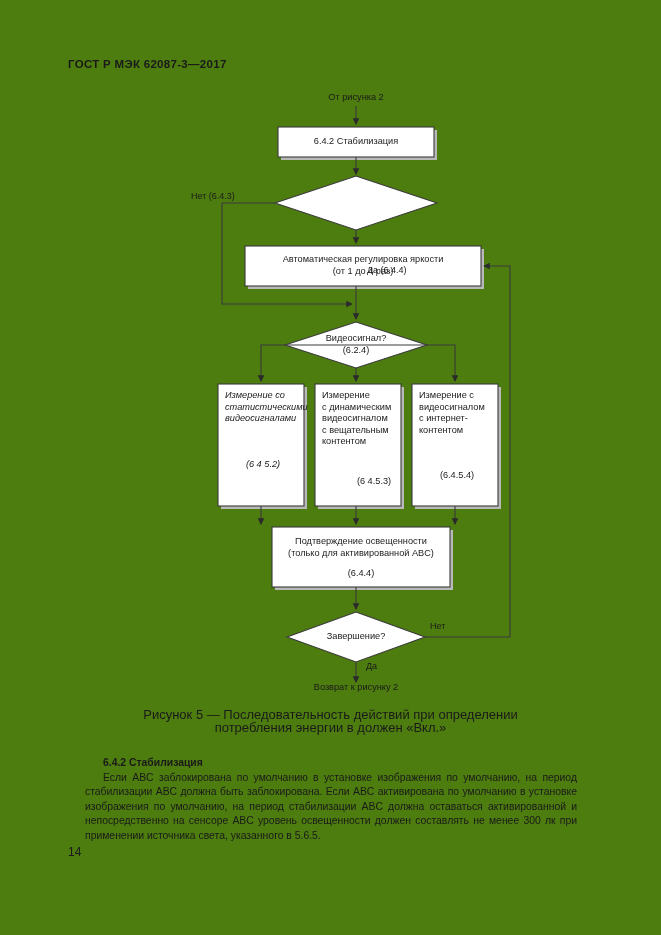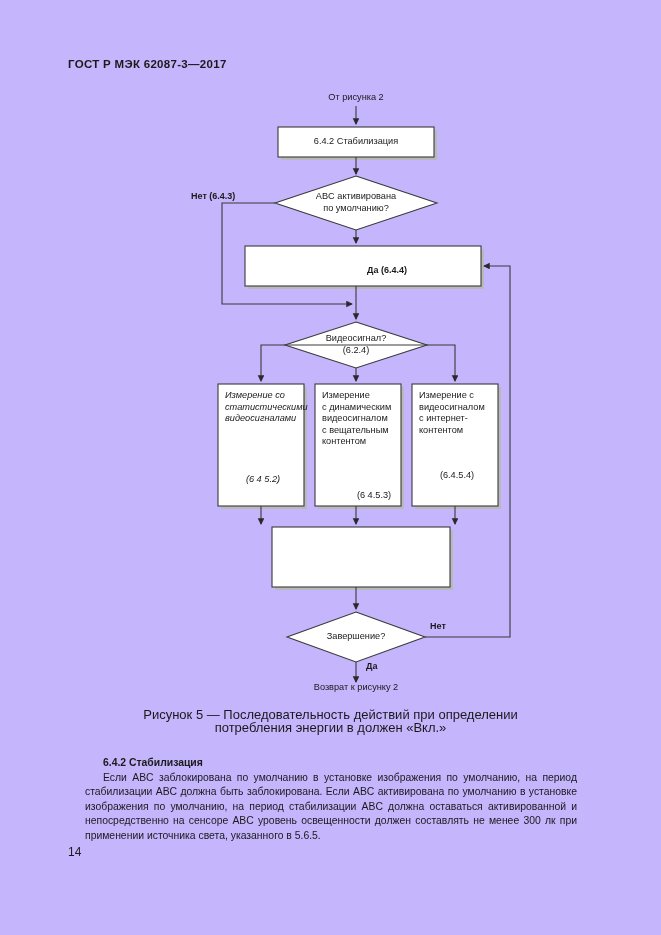--- a/index.html
+++ b/index.html
@@ -11,21 +11,21 @@
     width: 661px;
     height: 935px;
     position: relative;
     font-family: "Liberation Sans", sans-serif;
     color: #1a1a1a;
     overflow: hidden;
   }
   .page {
     position: absolute;
     inset: 0;
-    background: #c4b5fd;
+    background: #4d7c0f;
   }
   
   #doc-header {
     position: absolute;
     left: 68px;
     top: 58px;
     font-size: 11.5px;
     font-weight: bold;
     letter-spacing: 0.3px;
   }
@@ -55,21 +55,20 @@
   }
   .node-text.left-al {
     align-items: flex-start;
     text-align: left;
   }
   .edge-label {
     position: absolute;
     font-size: 9px;
     line-height: 11px;
     white-space: nowrap;
-    font-weight: bold;
   }
   .term-label {
     position: absolute;
     font-size: 9.2px;
     white-space: nowrap;
     text-align: center;
   }
   .box-code {
     margin-top: auto;
   }
@@ -173,55 +172,60 @@
       </g>
     </svg>
 
     <div class="term-label" style="left:296px; top:92px; width:90px;">От рисунка 2</div>
     <div class="term-label" style="left:286px; top:682px; width:110px;">Возврат к рисунку 2</div>
 
     <div class="node-text" style="left:263px; top:127px; width:156px; height:30px;">
       <span>6.4.2 Стабилизация</span>
     </div>
 
-    <div class="node-text" style="left:281px; top:188px; width:120px; height:30px;">
-      <span>ABC активирована</span>
-      <span>по умолчанию?</span>
-    </div>
-
+
+    <div class="node-text" style="left:230px; top:246px; width:236px; height:40px;">
+      <span>Автоматическая регулировка яркости</span>
+      <span>(от 1 до 4 раз)</span>
+    </div>
 
     <div class="node-text" style="left:291px; top:332px; width:100px; height:26px;text-align:right;">
       <span>Видеосигнал?</span>
       <span>(6.2.4)</span>
     </div>
 
     <div class="node-text left-al" style="left:210px; top:390px; width:76px; height:112px;font-style:italic;">
       <span>Измерение со</span>
       <span>статистическими</span>
       <span>видеосигналами</span>
-      <span class="box-code" style="align-self:center; margin-bottom:16px;">(6 4 5.2)</span>
+      <span class="box-code" style="align-self:center; margin-bottom:31px;">(6 4 5.2)</span>
     </div>
 
     <div class="node-text left-al" style="left:307px; top:390px; width:76px; height:112px;">
       <span>Измерение</span>
       <span>с динамическим</span>
       <span>видеосигналом</span>
       <span>с вещательным</span>
       <span>контентом</span>
-      <span class="box-code" style="align-self:center; padding-left:28px;">(6 4.5.3)</span>
+      <span class="box-code" style="align-self:center; margin-bottom:14px;padding-left:28px;">(6 4.5.3)</span>
     </div>
 
     <div class="node-text left-al" style="left:404px; top:390px; width:76px; height:112px;">
       <span>Измерение с</span>
       <span>видеосигналом</span>
       <span>с интернет-</span>
       <span>контентом</span>
       <span class="box-code" style="align-self:center; margin-bottom:20px;">(6.4.5.4)</span>
     </div>
 
+    <div class="node-text" style="left:257px; top:533px; width:178px; height:50px;">
+      <span>Подтверждение освещенности</span>
+      <span>(только для активированной ABC)</span>
+      <span style="margin-top:9px;">(6.4.4)</span>
+    </div>
 
     <div class="node-text" style="left:291px; top:630px; width:100px; height:14px;">
       <span>Завершение?</span>
     </div>
 
     <div class="edge-label" style="left:176px; top:191px;">Нет (6.4.3)</div>
     <div class="edge-label" style="left:352px; top:231px;margin-top:34px;">Да (6.4.4)</div>
     <div class="edge-label" style="left:415px; top:621px;">Нет</div>
     <div class="edge-label" style="left:351px; top:661px;text-align:center;">Да</div>
   </div>

